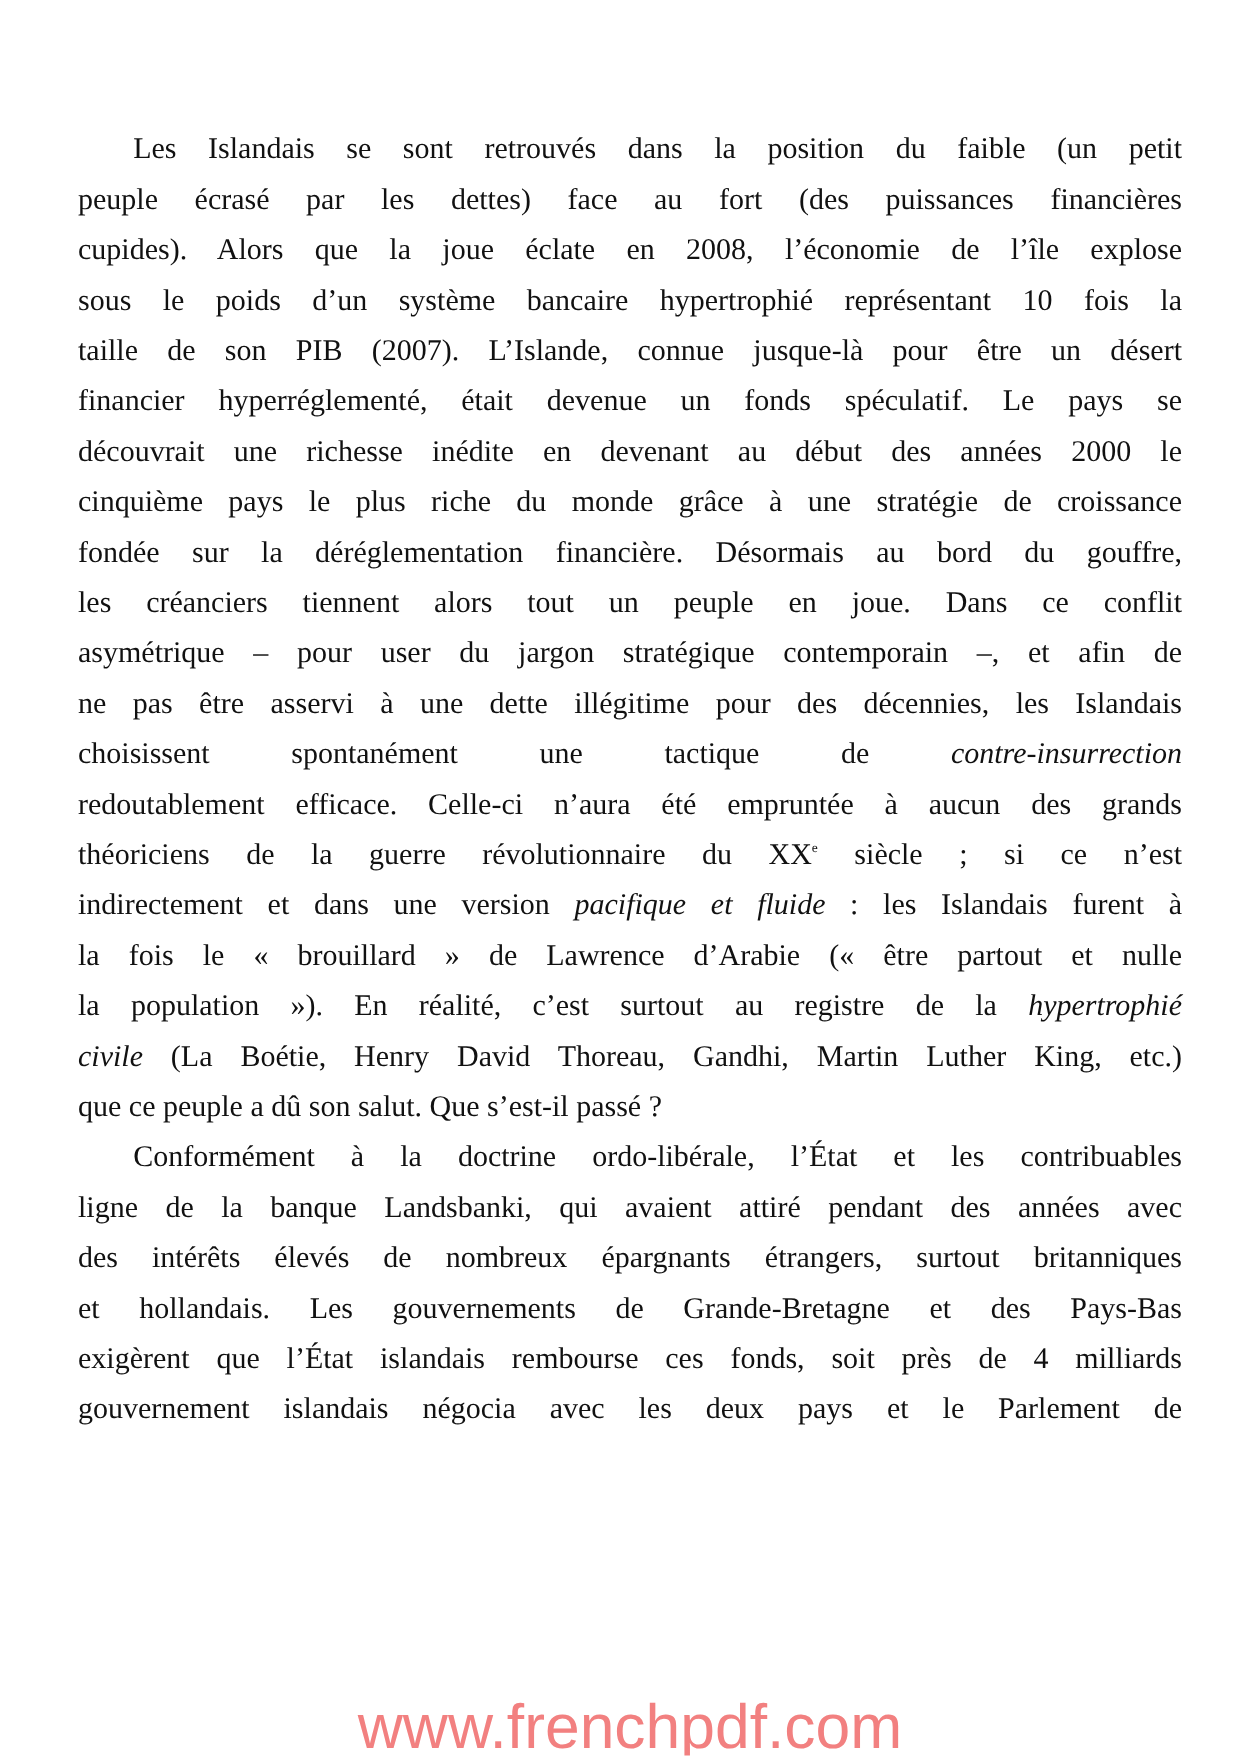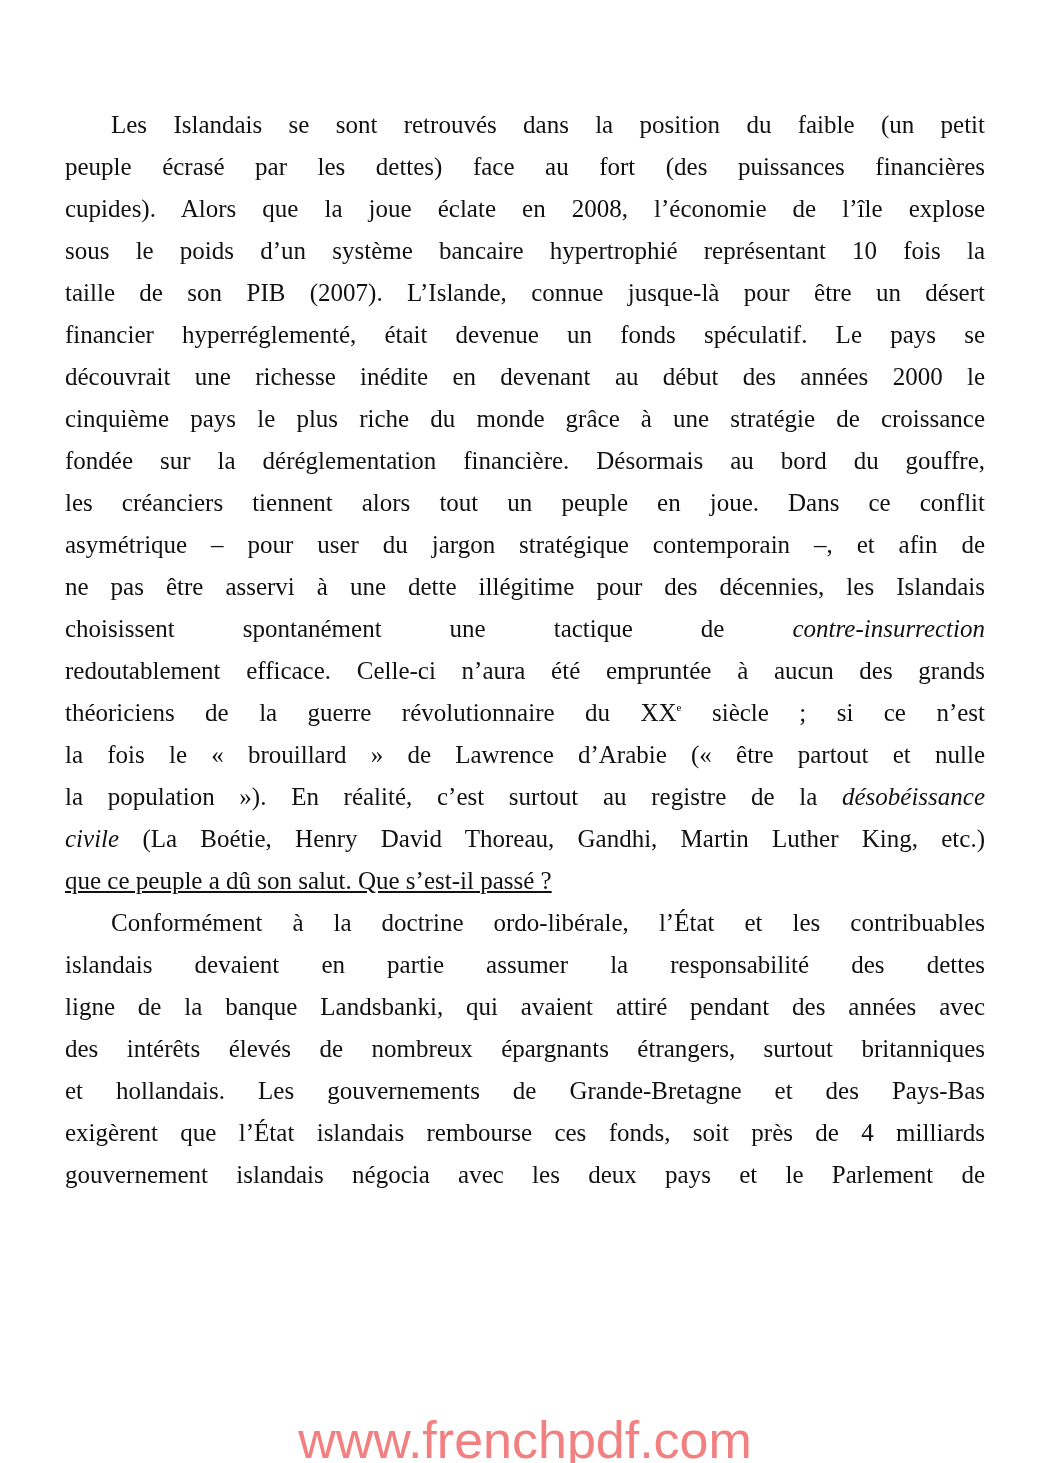--- a/index.html
+++ b/index.html
@@ -6,21 +6,21 @@
     body { width: 1050px; height: 1463px; position: relative; overflow: hidden; }
     .page {
       position: absolute; left: 65px; top: 104px; width: 920px;
       font-family: "Liberation Serif", serif;
       font-size: 25px; line-height: 42px; color: #111111;
     }
     .line {
       display: block; height: 42px; white-space: nowrap;
       text-align: justify; text-align-last: justify;
     }
-    .line.last { text-align-last: left; text-decoration: underline; }
+    .line.last { text-align-last: left; }
     .line.indent { padding-left: 46px; }
     em { font-style: italic; }
     sup { font-size: 0.45em; vertical-align: 0.9em; line-height: 0; }
     .watermark {
       position: absolute; left: 0; width: 1050px; top: 1410px; text-align: center;
       font-family: "Liberation Sans", sans-serif; font-size: 52px; color: #f28080;
       letter-spacing: 0px;
     }
   </style>
 </head>
@@ -36,28 +36,28 @@
     <span class="line">financier hyperréglementé, était devenue un fonds spéculatif. Le pays se</span>
     <span class="line">découvrait une richesse inédite en devenant au début des années 2000 le</span>
     <span class="line">cinquième pays le plus riche du monde grâce à une stratégie de croissance</span>
     <span class="line">fondée sur la déréglementation financière. Désormais au bord du gouffre,</span>
     <span class="line">les créanciers tiennent alors tout un peuple en joue. Dans ce conflit</span>
     <span class="line">asymétrique – pour user du jargon stratégique contemporain –, et afin de</span>
     <span class="line">ne pas être asservi à une dette illégitime pour des décennies, les Islandais</span>
     <span class="line"><span>choisissent spontanément une tactique de </span><em>contre-insurrection</em></span>
     <span class="line">redoutablement efficace. Celle-ci n’aura été empruntée à aucun des grands</span>
     <span class="line"><span>théoriciens de la guerre révolutionnaire du </span><span>XX</span><sup>e</sup><span> siècle ; si ce n’est</span></span>
+    <span class="line"><span>indirectement et dans une version </span><em>pacifique et fluide</em><span> : les Islandais furent à</span></span>
     <span class="line">la fois le « brouillard » de Lawrence d’Arabie (« être partout et nulle</span>
-    <span class="line"><span>la population »). En réalité, c’est surtout au registre de la </span><em>désobéissance</em></span>
+    <span class="line"><span>la population »). En réalité, c’est surtout au registre de la </span><em>hypertrophié</em></span>
     <span class="line"><em>civile</em><span> (La Boétie, Henry David Thoreau, Gandhi, Martin Luther King, etc.)</span></span>
     <span class="line last">que ce peuple a dû son salut. Que s’est-il passé ?</span>
   </div>
   <div>
     <span class="line indent">Conformément à la doctrine ordo-libérale, l’État et les contribuables</span>
-    <span class="line">islandais devaient en partie assumer la responsabilité des dettes</span>
     <span class="line">ligne de la banque Landsbanki, qui avaient attiré pendant des années avec</span>
     <span class="line">des intérêts élevés de nombreux épargnants étrangers, surtout britanniques</span>
     <span class="line">et hollandais. Les gouvernements de Grande-Bretagne et des Pays-Bas</span>
     <span class="line">exigèrent que l’État islandais rembourse ces fonds, soit près de 4 milliards</span>
     <span class="line">gouvernement islandais négocia avec les deux pays et le Parlement de</span>
   </div>
 </div>
 
 <div class="watermark">www.frenchpdf.com</div>
 

